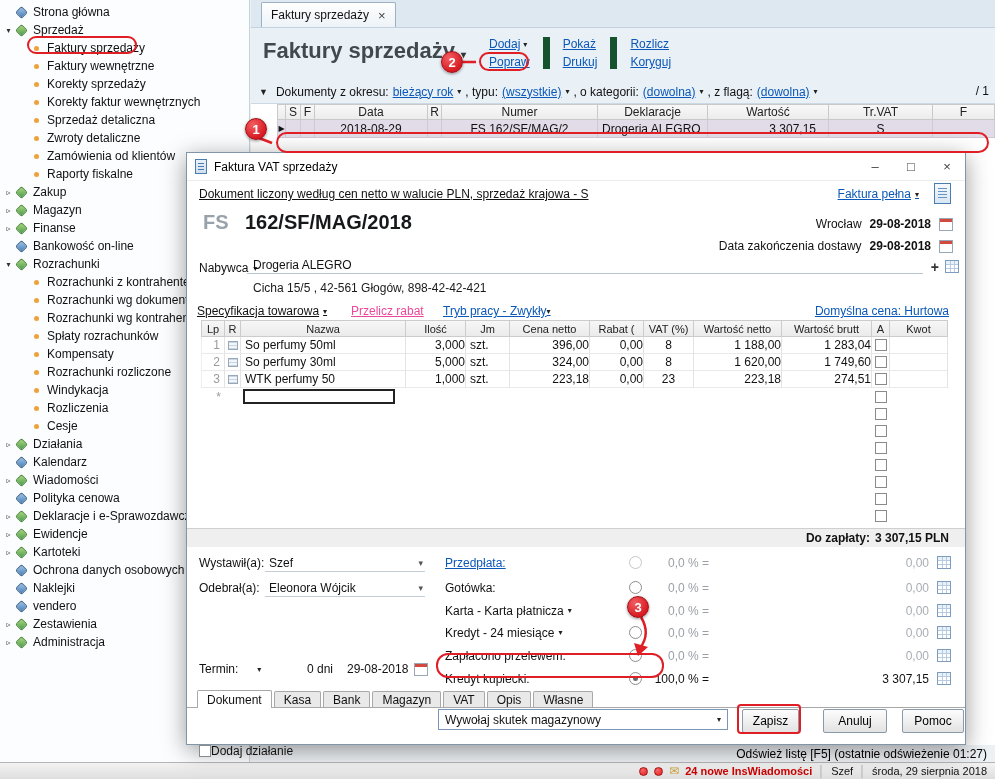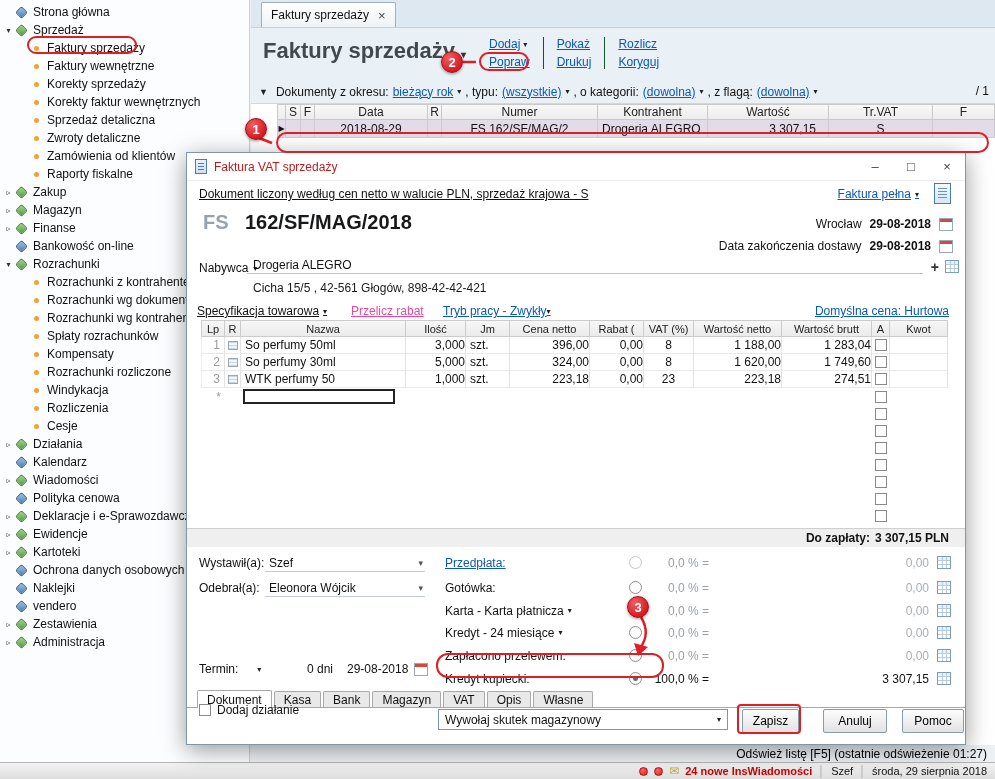--- a/index.html
+++ b/index.html
@@ -18,21 +18,21 @@
 
 
 .content{position:absolute;left:251px;top:0;width:744px;height:762px;background:#fff;z-index:1}
 .tabstrip{height:28px;background:#dde8f1;border-bottom:1px solid #c3d2de;display:flex;align-items:flex-end;padding-left:10px}
 .tab{height:25px;display:flex;align-items:center;gap:9px;padding:0 9px;background:linear-gradient(#fefefe,#edf3f8);border:1px solid #9db1c2;border-bottom:none;border-radius:2px 2px 0 0}
 .tclose{color:#444;font-size:13px;line-height:1;cursor:pointer}
 .phead{height:52px;background:#e9f0f6;display:flex;align-items:flex-start}
 .ptitle{display:flex;align-items:center;gap:6px;margin:10px 0 0 12px;font-size:22px;font-weight:bold;color:#41494f;cursor:pointer}
 .pcaret{font-size:10px;color:#333;margin-top:6px}
 .actions{display:flex;margin:9px 0 0 10px}
-.agroup{display:flex;flex-direction:column;gap:4px;padding:0 13px;border-left:1px solid #14532d}
+.agroup{display:flex;flex-direction:column;gap:4px;padding:0 13px;border-left:7px solid #14532d}
 .agroup:first-child{border-left:none}
 .alinkrow{display:flex;align-items:center;gap:3px}
 a.alink{color:#0a58b8;text-decoration:underline;cursor:pointer}
 .scaret{font-size:8px;color:#222}
 .fbar{height:24px;background:#e9f0f6;border-bottom:1px solid #ccd8e2;display:flex;align-items:center;gap:4px;padding:0 30px 0 8px;position:relative}
 .funnel{font-size:9px;color:#222;margin-right:4px;cursor:pointer}
 a.flink{color:#0a58b8;text-decoration:underline;cursor:pointer}
 .pager{position:absolute;right:6px;top:4px;color:#111}
 .grid{margin-left:26px;width:718px}
 .ghead,.grow{display:grid;grid-template-columns:9px 15px 14px 113px 14px 156px 110px 121px 104px 62px}
@@ -46,21 +46,21 @@
 .gc.right{justify-content:flex-end;padding-right:12px}
 .mk{font-size:8px;color:#111}
 .bottomband{position:absolute;left:251px;top:745px;width:744px;height:17px;background:#eef1f4;z-index:5}
 .refresh{position:absolute;right:8px;top:747px;z-index:15;color:#000}
 
 
 .modal{position:absolute;left:186px;top:152px;width:780px;height:593px;background:#fff;border:1px solid #8096a8;box-shadow:0 5px 22px rgba(0,0,0,.4);z-index:50}
 .mtitle{height:28px;display:flex;align-items:center;padding-left:8px;border-bottom:1px solid #ececec}
 .mdoc{width:12px;height:15px;border:1px solid #4a7cae;background:linear-gradient(#eaf2fa,#cfe0ef);margin-right:7px;position:relative;flex:0 0 auto}
 .mdoc::after{content:"";position:absolute;left:2px;top:3px;width:6px;height:1px;background:#4a7cae;box-shadow:0 3px 0 #4a7cae,0 6px 0 #4a7cae}
-.mtitle .t{flex:1;color:#b91c1c}
+.mtitle .t{flex:1;color:#000000}
 .wbtn{width:36px;height:24px;display:flex;align-items:center;justify-content:center;color:#444;font-size:13px;cursor:pointer}
 .mbody{position:relative;height:563px}
 .abs{position:absolute}
 .docinfo{left:12px;top:6px;text-decoration:underline;color:#111;cursor:pointer}
 .fullinv{right:46px;top:6px;color:#0a58b8;display:flex;gap:4px;align-items:center;cursor:pointer;text-decoration:underline}
 .bigdoc{right:14px;top:2px;width:17px;height:21px;border:1px solid #4a7cae;background:linear-gradient(#f4f9fd,#d8e7f4)}
 .bigdoc::after{content:"";position:absolute;left:3px;top:4px;width:9px;height:1px;background:#6a94c0;box-shadow:0 3px 0 #6a94c0,0 6px 0 #6a94c0,0 9px 0 #6a94c0}
 .fscode{left:16px;top:30px;font-size:20px;font-weight:bold;color:#98a2ab}
 .fsnum{left:58px;top:30px;font-size:20px;font-weight:bold;color:#16181a}
 .cityrow{right:12px;top:36px;display:flex;align-items:center;gap:8px}
@@ -108,21 +108,21 @@
 .radio{width:13px;height:13px;border:1px solid #8e8e8e;border-radius:50%;background:#fff;position:relative;cursor:pointer;flex:0 0 auto}
 .radio.dis{border-color:#c6c6c6}
 .radio.sel::after{content:"";position:absolute;left:3px;top:3px;width:5px;height:5px;border-radius:50%;background:#6a6a6a}
 .pct{width:62px;text-align:right;color:#9aa0a6}
 .pct.bk{color:#111}
 .amt{flex:1;text-align:right;padding-right:8px;color:#a8aeb4}
 .amt.bk{color:#111}
 .btabs{position:absolute;left:0;right:0;top:509px;height:18px;border-bottom:1px solid #a8a8a8;padding-left:10px;display:flex;align-items:flex-end;gap:2px}
 .btab{height:16px;padding:0 9px;display:flex;align-items:center;background:#e9e9e9;border:1px solid #a8a8a8;border-bottom:none;border-radius:2px 2px 0 0;cursor:pointer}
 .btab.active{background:#fff;height:18px;margin-bottom:-1px}
-.bctrl{position:absolute;left:12px;top:522px;display:flex;align-items:center;gap:6px}
+.bctrl{position:absolute;left:12px;top:563px;display:flex;align-items:center;}
 .selectbox{position:absolute;left:251px;top:528px;width:290px;height:21px;border:1px solid #7a96b8;background:#fff;display:flex;align-items:center;justify-content:space-between;padding:0 6px;cursor:pointer}
 .btn{position:absolute;top:528px;height:24px;width:57px;background:linear-gradient(#fdfdfd,#e2e2e2);border:1px solid #8a9aa8;border-radius:2px;font-family:"Liberation Sans",sans-serif;font-size:12px;cursor:pointer}
 
 
 .statusbar{position:absolute;left:0;bottom:0;width:995px;height:17px;background:linear-gradient(#f3f3f3,#dedede);border-top:1px solid #b5b5b5;display:flex;align-items:center;justify-content:flex-end;gap:6px;padding-right:8px;font-size:11px;z-index:20}
 .dot{width:9px;height:9px;border-radius:50%;background:radial-gradient(circle at 35% 30%,#f66,#d22);border:1px solid #a11}
 .env{color:#caa53c;font-size:12px;cursor:pointer}
 .msgs{color:#c00;font-weight:bold;cursor:pointer}
 .ssep{color:#aaa}
 
@@ -351,21 +351,21 @@
       <span class="pager">/ 1</span>
     </div>
     <div class="grid">
       <div class="ghead">
         <span class="gc"></span>
         <span class="gc">S</span>
         <span class="gc">F</span>
         <span class="gc">Data</span>
         <span class="gc">R</span>
         <span class="gc">Numer</span>
-        <span class="gc">Kontrahent</span>
+        <span class="gc">Deklaracje</span>
         <span class="gc">Wartość</span>
         <span class="gc">Tr.VAT</span>
         <span class="gc">F</span>
       </div>
       <div class="grow">
         <span class="gc mk">▶</span>
         <span class="gc"></span>
         <span class="gc"></span>
         <span class="gc">2018-08-29</span>
         <span class="gc"></span>

